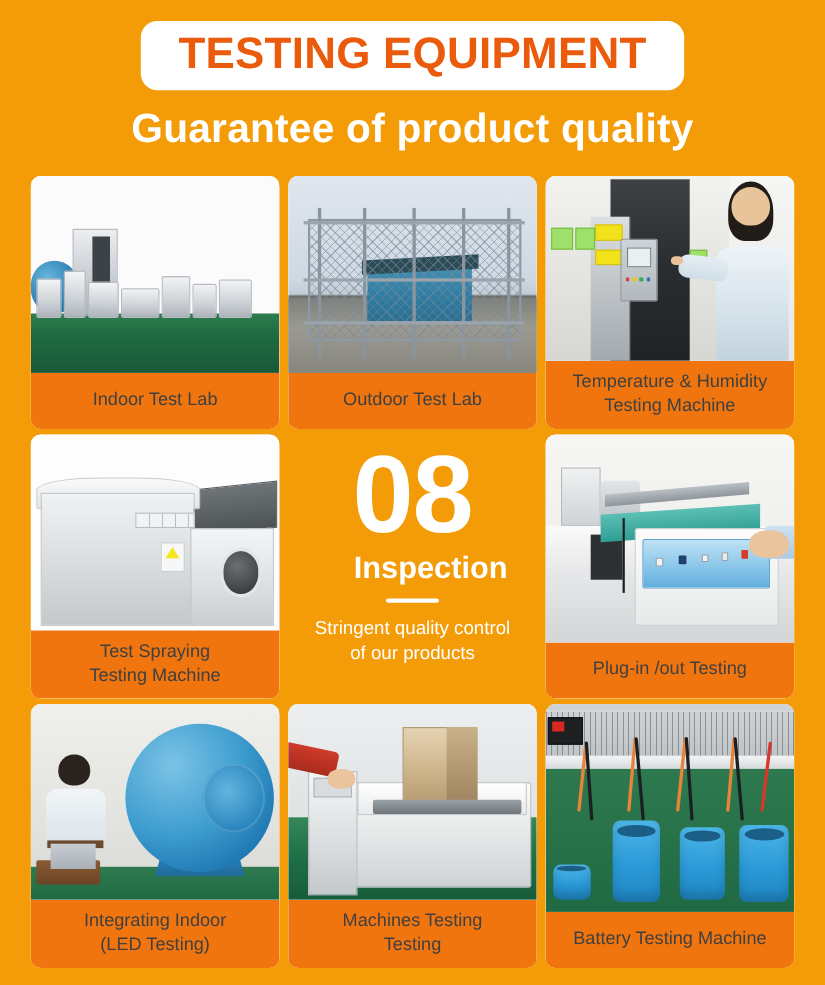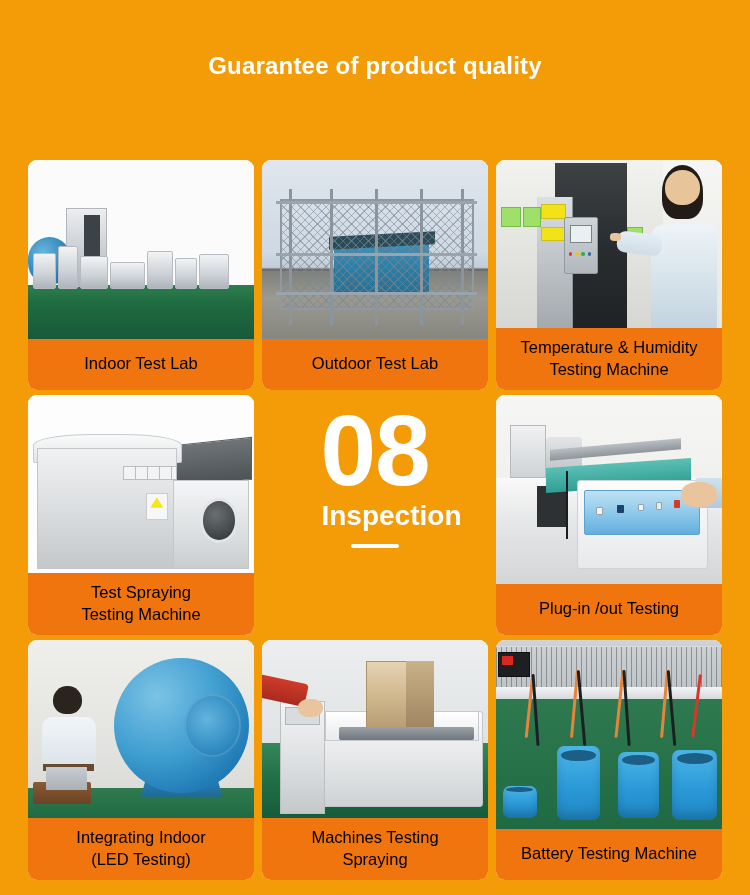--- a/index.html
+++ b/index.html
@@ -21,23 +21,23 @@
   }
   .title-pill .title-text {
     color:#ea5b0c;
     font-size:40px;
     font-weight:bold;
     letter-spacing:0.2px;
     line-height:1.02;
     white-space:nowrap;
   }
   .subtitle {
-    margin-top:34px;
+    margin-top:16px;
     color:#ffffff;
-    font-size:24px;
+    font-size:37px;
     font-weight:bold;
     letter-spacing:0.2px;
     line-height:1.05;
   }
 
   
   .grid {
     position:absolute;
     left:28px;
     top:160px;
@@ -60,21 +60,21 @@
   }
   .card .photo {
     flex:1 1 auto;
     position:relative;
     overflow:hidden;
     background:#e9ecef;
   }
   .card .caption {
     flex:0 0 auto;
     background:#f0750f;
-    color:#000000;
+    color:#404040;
     font-size:16.5px;
     line-height:1.28;
     text-align:center;
     padding:9px 6px 10px 6px;
     min-height:51px;
     display:flex;
     align-items:center;
     justify-content:center;
   }
   .card.two-line .caption { min-height:62px; }
@@ -288,20 +288,23 @@
     background:linear-gradient(#4db6e8,#2b9ad8 55%,#1f86c2 100%); border-radius:7px;
     box-shadow:inset 0 -6px 10px rgba(0,0,0,.16); }
   .sc-batt .pack:after { content:""; position:absolute; left:10%; top:5%; right:10%; height:16%;
     background:#1b5f87; border-radius:50%; }
   .sc-batt .w { position:absolute; width:3px; border-radius:2px; }
 </style>
 </head>
 <body>
 
 <div class="header">
+  <div class="title-pill">
+    <div class="title-text">TESTING EQUIPMENT</div>
+  </div>
   <div class="subtitle">Guarantee of product quality</div>
 </div>
 
 <div class="grid">
 
   <div class="card">
     <div class="photo">
       <div class="scene sc-indoor">
         <div class="floor"></div>
         <div class="sphere"></div>
@@ -391,20 +394,24 @@
         <span>Test Spraying</span><br>
         <span>Testing Machine</span>
       </span>
     </div>
   </div>
 
   <div class="feature">
     <div class="big-num">08</div>
     <div class="feat-label">Inspection</div>
     <div class="divider"></div>
+    <div class="feat-desc">
+      <span>Stringent quality control</span><br>
+      <span>of our products</span>
+    </div>
   </div>
 
   <div class="card">
     <div class="photo">
       <div class="scene sc-plug">
         <div class="bench"></div>
         <div class="box"></div>
         <div class="blk"></div>
         <div class="motor"></div>
         <div class="rail"></div>
@@ -459,21 +466,21 @@
         <div class="ctrlbox">
             <div class="face"></div>
           </div>
         <div class="arm"></div>
         <div class="hand"></div>
       </div>
     </div>
     <div class="caption">
       <span>
         <span>Machines Testing</span><br>
-        <span>Spraying</span>
+        <span>Testing</span>
       </span>
     </div>
   </div>
 
   <div class="card">
     <div class="photo">
       <div class="scene sc-batt">
         <div class="rack"></div>
         <div class="shelf"></div>
         <div class="w" style="left:14%;top:18%;height:34%;background:#e8833a;transform:rotate(6deg)"></div>

